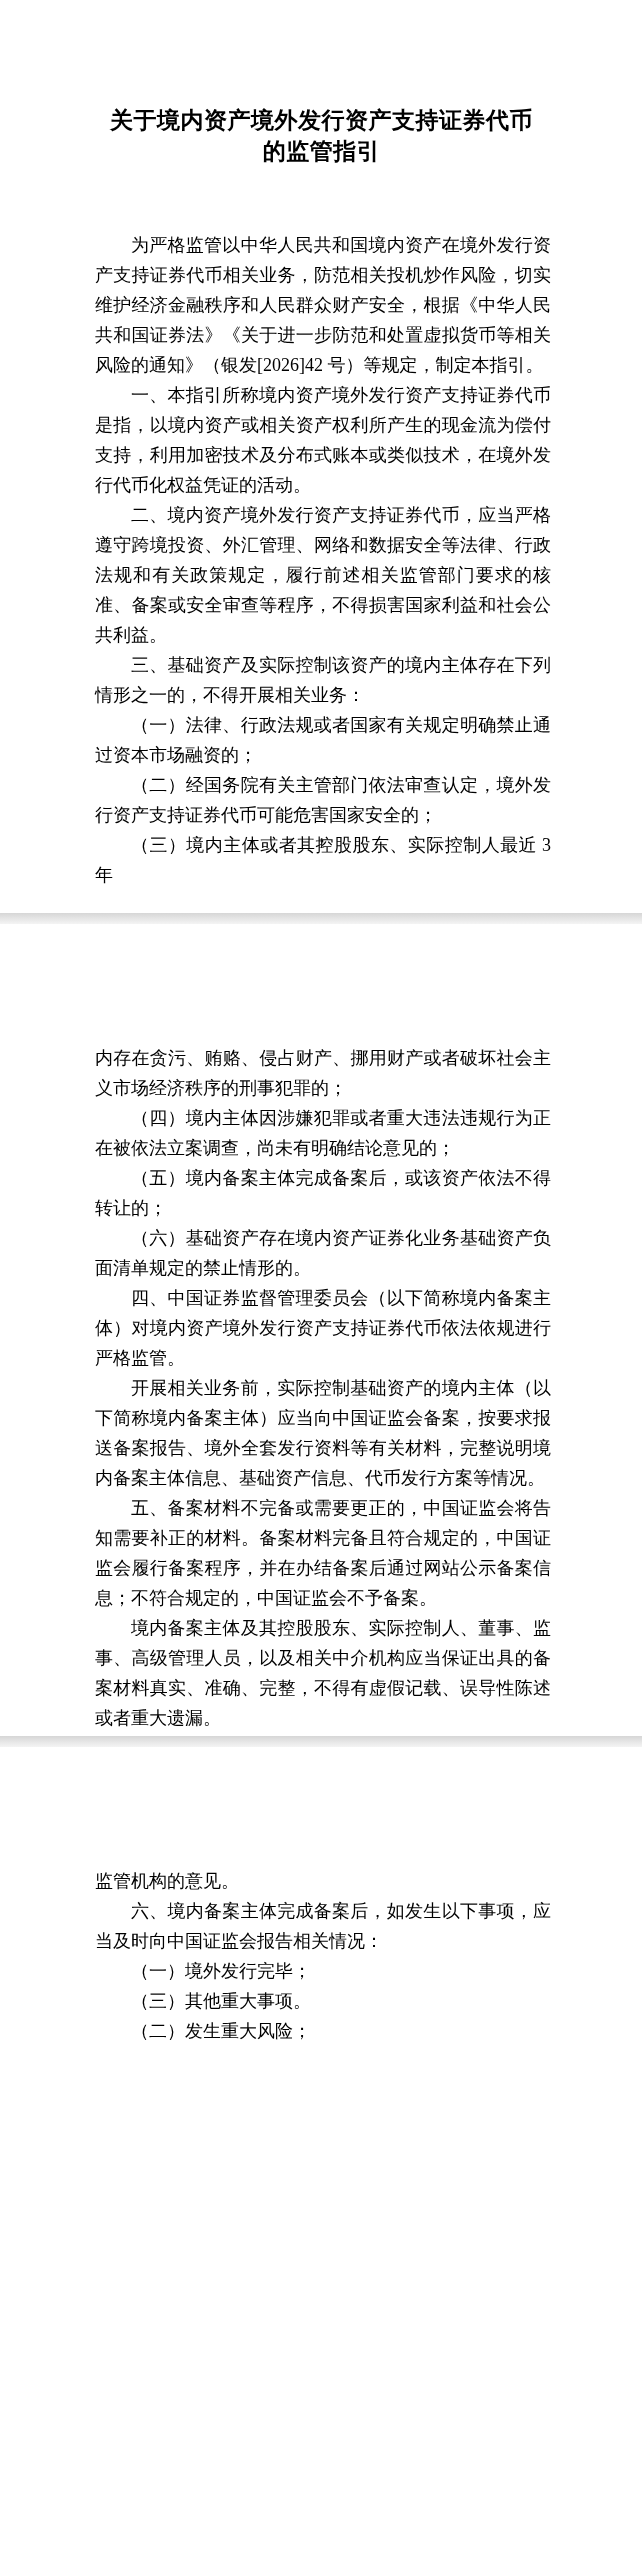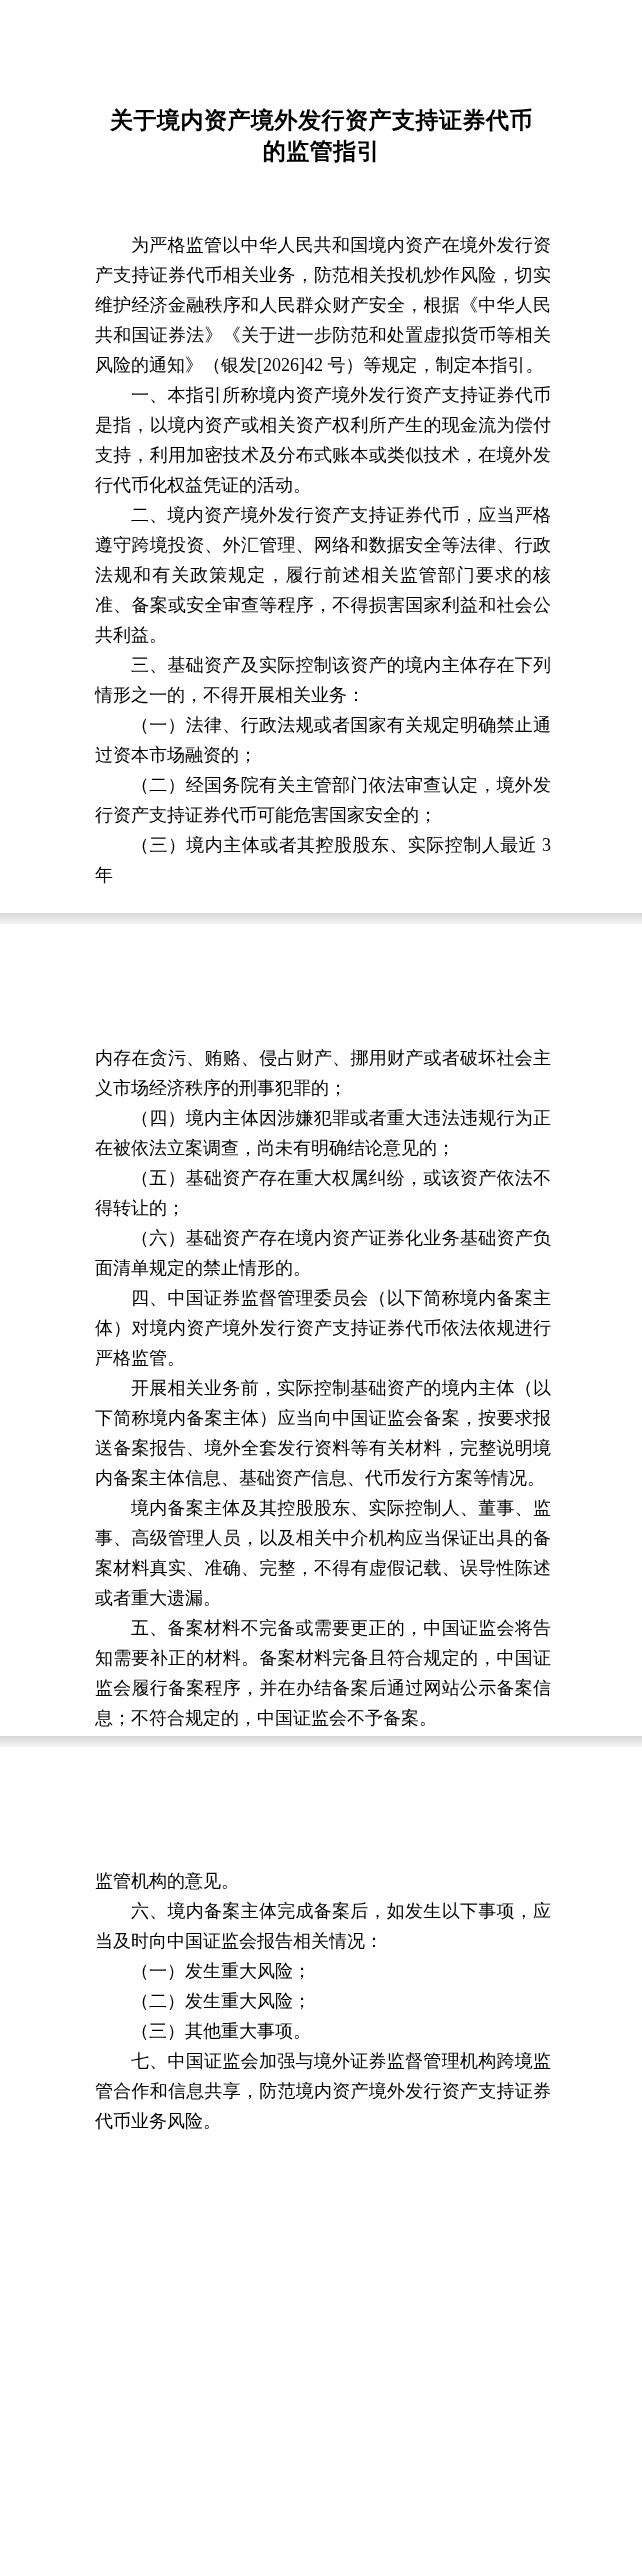--- a/index.html
+++ b/index.html
@@ -80,37 +80,36 @@
       </div>
     <div class="page-number">1</div>
   </section>
 
   <div class="page-gap"></div>
 
   <section class="page page-2">
     <div class="page-body">
         <p class="para continuation">内存在贪污、贿赂、侵占财产、挪用财产或者破坏社会主义市场经济秩序的刑事犯罪的；</p>
         <p class="para">（四）境内主体因涉嫌犯罪或者重大违法违规行为正在被依法立案调查，尚未有明确结论意见的；</p>
-        <p class="para">（五）基础资产存在重大权属纠纷，或该资产依法不得转让的；</p>
+        <p class="para">（五）境内备案主体完成备案后，或该资产依法不得转让的；</p>
         <p class="para">（六）基础资产存在境内资产证券化业务基础资产负面清单规定的禁止情形的。</p>
         <p class="para">四、中国证券监督管理委员会（以下简称境内备案主体）对境内资产境外发行资产支持证券代币依法依规进行严格监管。</p>
         <p class="para">开展相关业务前，实际控制基础资产的境内主体（以下简称境内备案主体）应当向中国证监会备案，按要求报送备案报告、境外全套发行资料等有关材料，完整说明境内备案主体信息、基础资产信息、代币发行方案等情况。</p>
+        <p class="para">五、备案材料不完备或需要更正的，中国证监会将告知需要补正的材料。备案材料完备且符合规定的，中国证监会履行备案程序，并在办结备案后通过网站公示备案信息；不符合规定的，中国证监会不予备案。</p>
         <p class="para">境内备案主体及其控股股东、实际控制人、董事、监事、高级管理人员，以及相关中介机构应当保证出具的备案材料真实、准确、完整，不得有虚假记载、误导性陈述或者重大遗漏。</p>
-        <p class="para">五、备案材料不完备或需要更正的，中国证监会将告知需要补正的材料。备案材料完备且符合规定的，中国证监会履行备案程序，并在办结备案后通过网站公示备案信息；不符合规定的，中国证监会不予备案。</p>
       </div>
     <div class="page-number">2</div>
   </section>
 
   <div class="page-gap"></div>
 
   <section class="page page-3">
     <div class="page-body">
         <p class="para continuation">监管机构的意见。</p>
         <p class="para">六、境内备案主体完成备案后，如发生以下事项，应当及时向中国证监会报告相关情况：</p>
-        <p class="para">（一）发生重大风险；</p>
+        <p class="para">（一）境外发行完毕；</p>
+        <p class="para">（三）其他重大事项。</p>
         <p class="para">（二）发生重大风险；</p>
-        <p class="para">（三）其他重大事项。</p>
-        <p class="para">七、中国证监会加强与境外证券监督管理机构跨境监管合作和信息共享，防范境内资产境外发行资产支持证券代币业务风险。</p>
       </div>
   </section>
 
 </div>
 
 
 </body></html>

